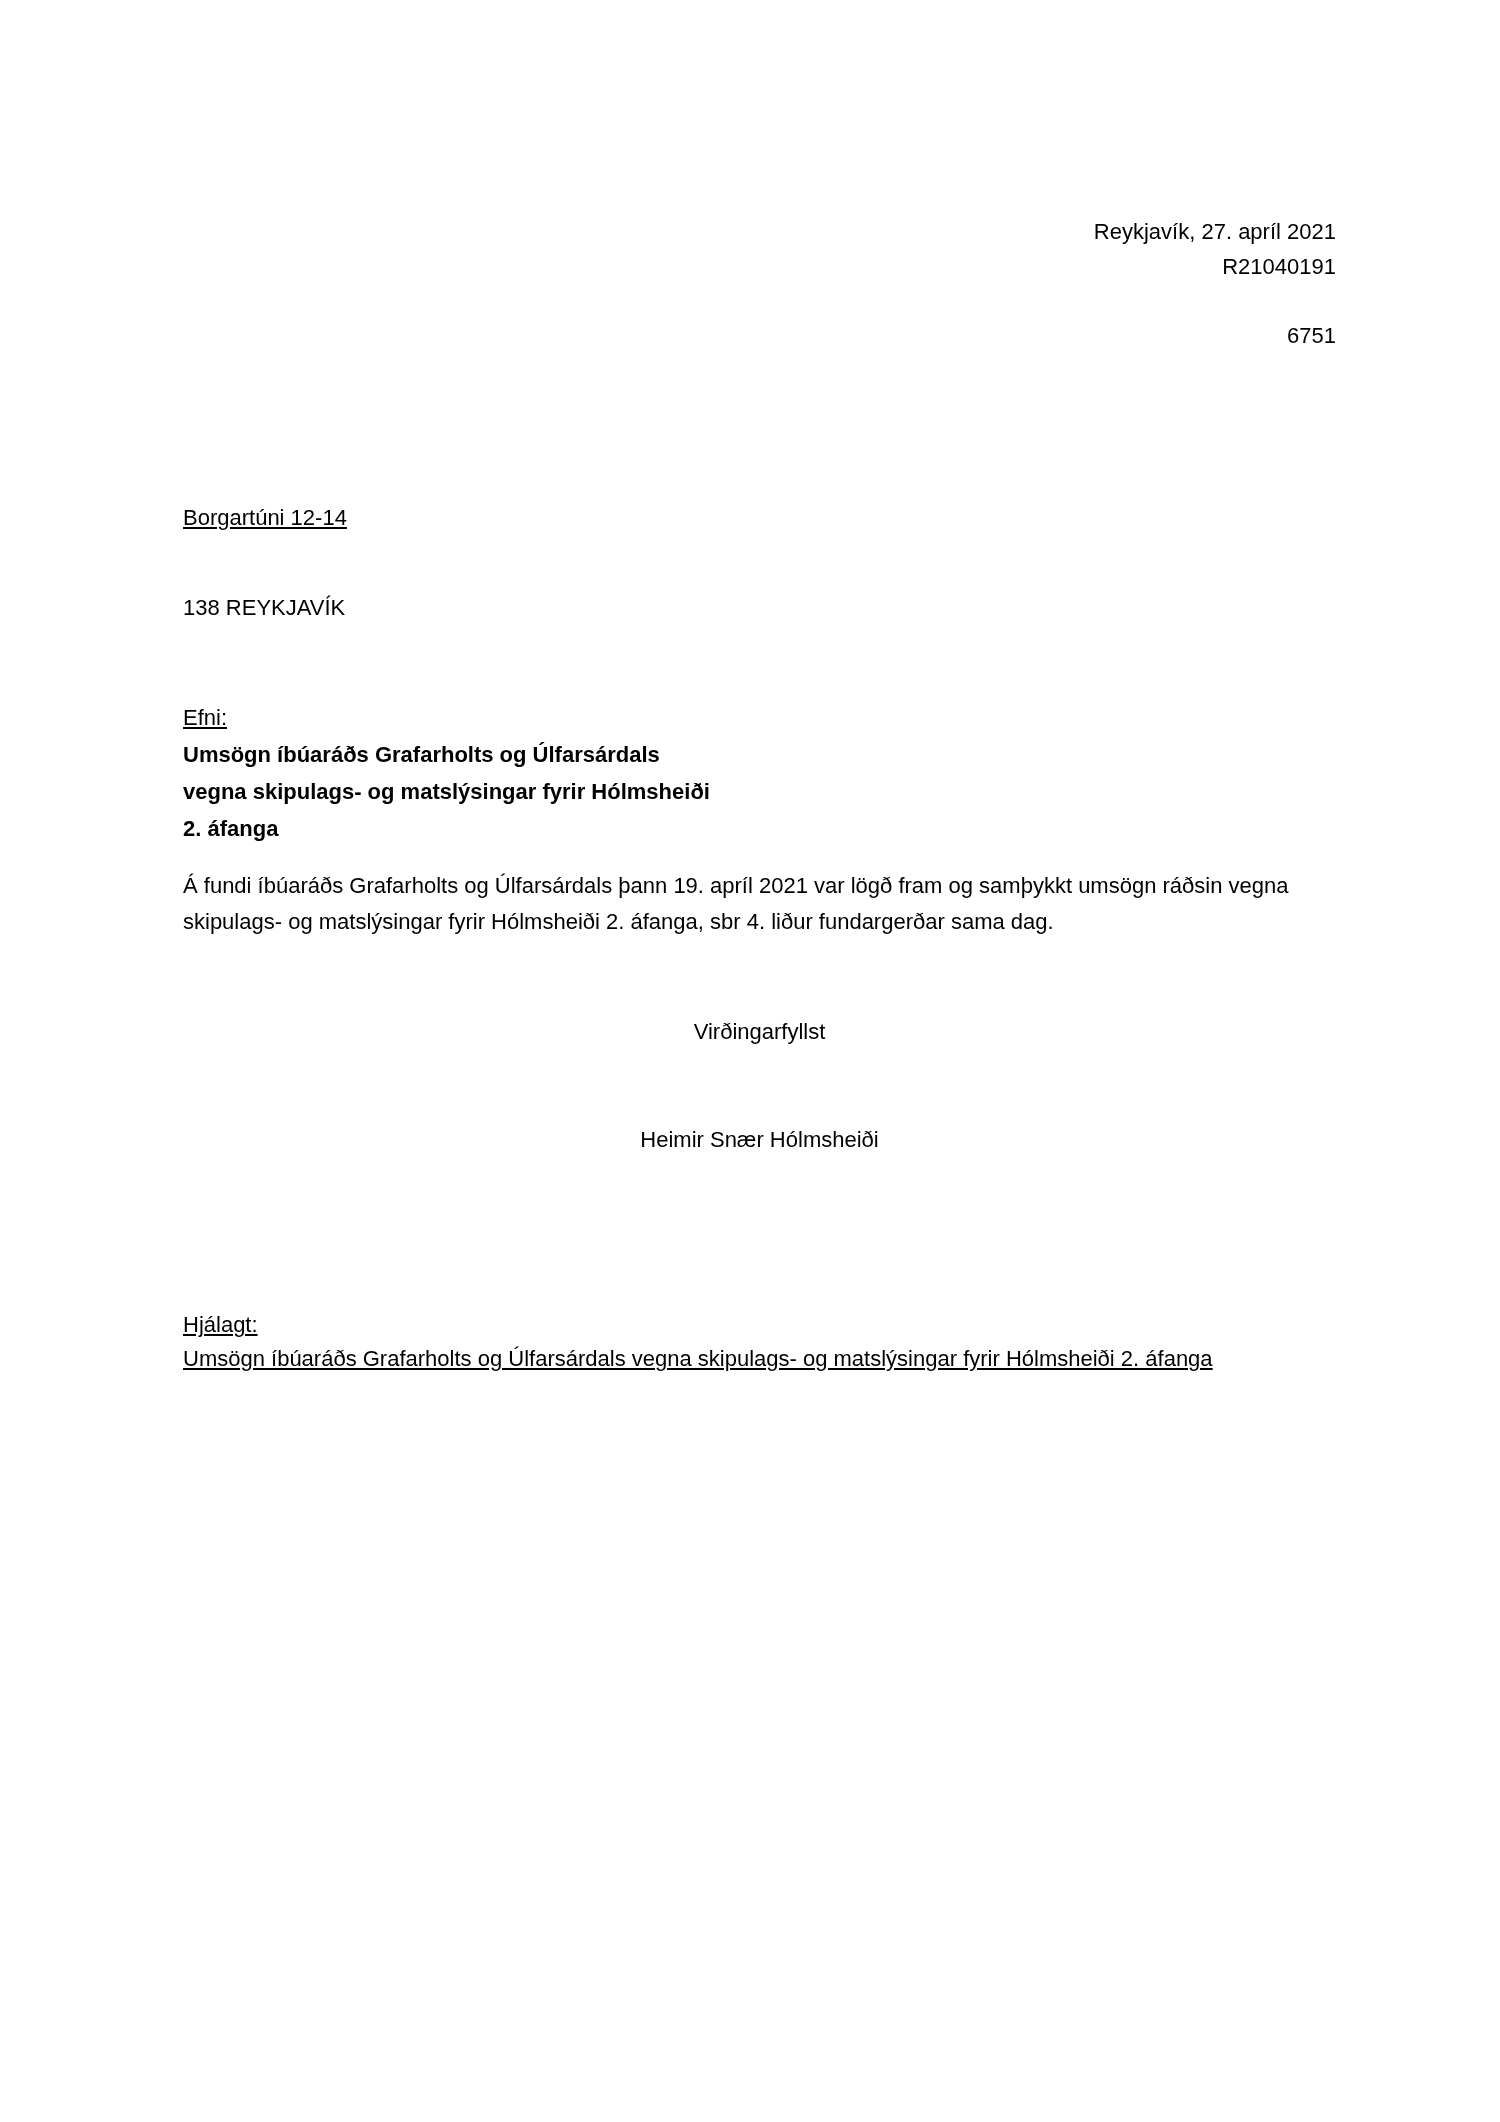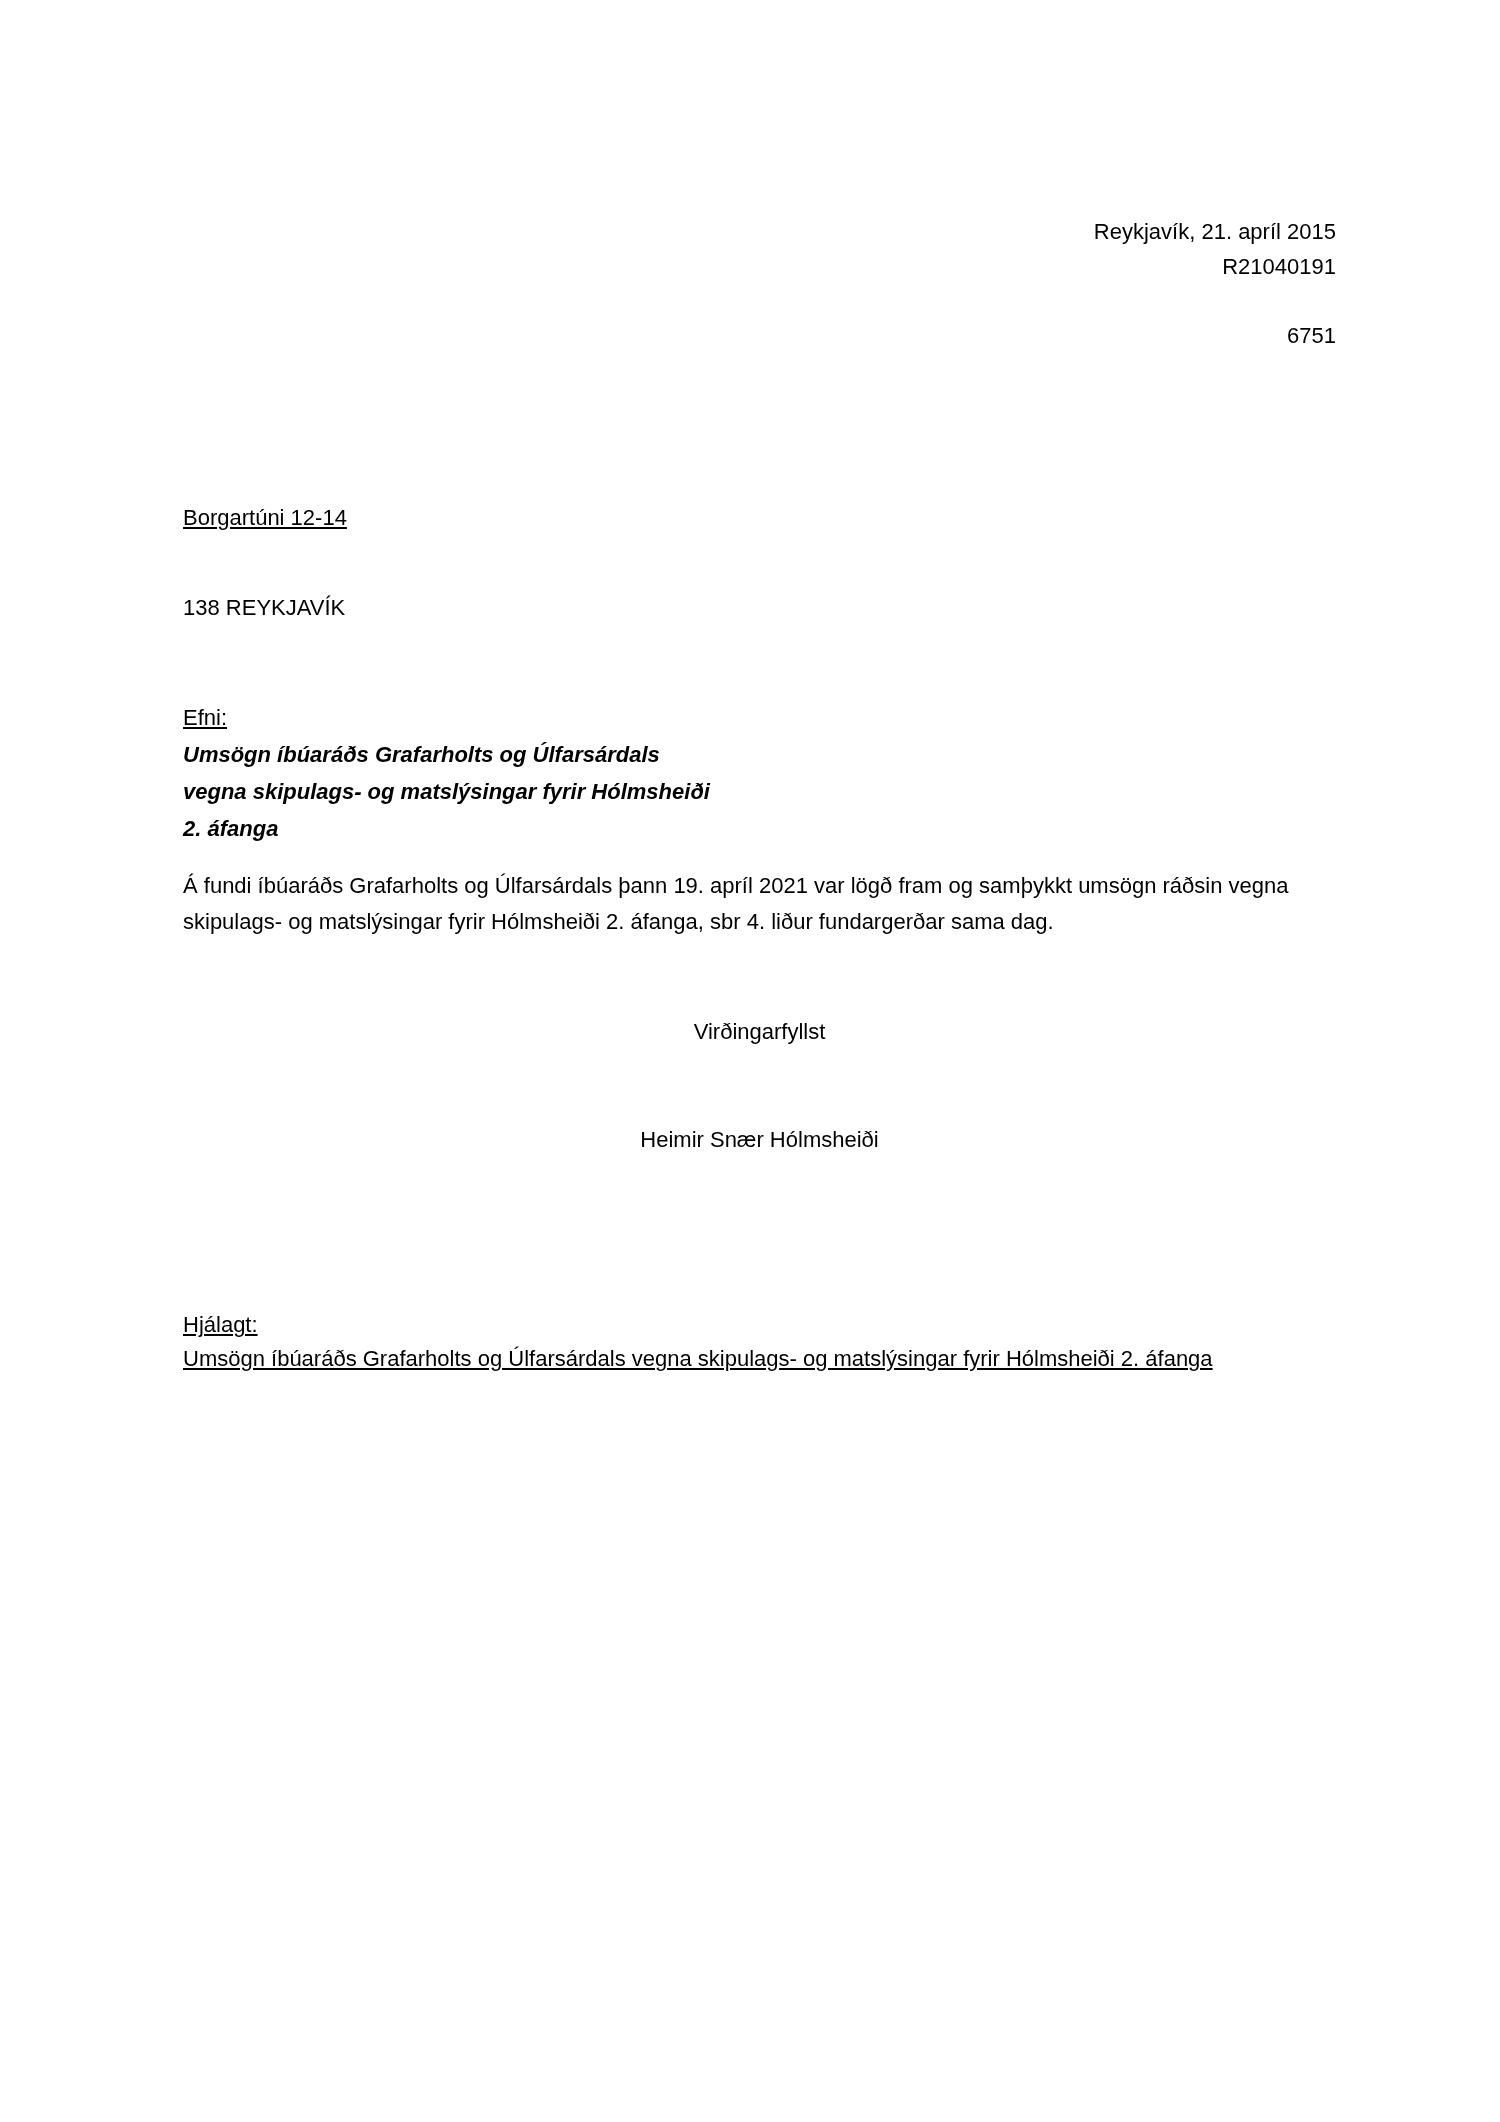--- a/index.html
+++ b/index.html
@@ -25,33 +25,33 @@
   }
   .align-right { text-align: right; }
   .align-center { text-align: center; }
   .header-block { top: 214px; }
   .doc-number { top: 318px; }
   .recipient-dept { top: 408px; }
   .recipient-address { top: 500px; text-decoration: underline; }
   .recipient-city { top: 590px; }
   .subject-block { top: 700px; line-height: 1.68; }
   .subject-label { text-decoration: underline; }
-  .subject-title { font-weight: bold; font-style: italic; }
+  .subject-title { font-weight: bold; }
   .body-paragraph { top: 868px; line-height: 1.65; }
   .closing { top: 1014px; }
   .signature { top: 1122px; }
   .attachment-block { top: 1308px; line-height: 1.55; text-decoration: underline; }
 </style>
 </head>
 <body>
 
 <div class="page">
 
   <div class="block align-right header-block">
-    <div>Reykjavík, 21. apríl 2015</div>
+    <div>Reykjavík, 27. apríl 2021</div>
     <div>R21040191</div>
   </div>
 
   <div class="block align-right doc-number">6751</div>
 
 
   <div class="block recipient-address">Borgartúni 12-14</div>
 
   <div class="block recipient-city">138 REYKJAVÍK</div>
 

